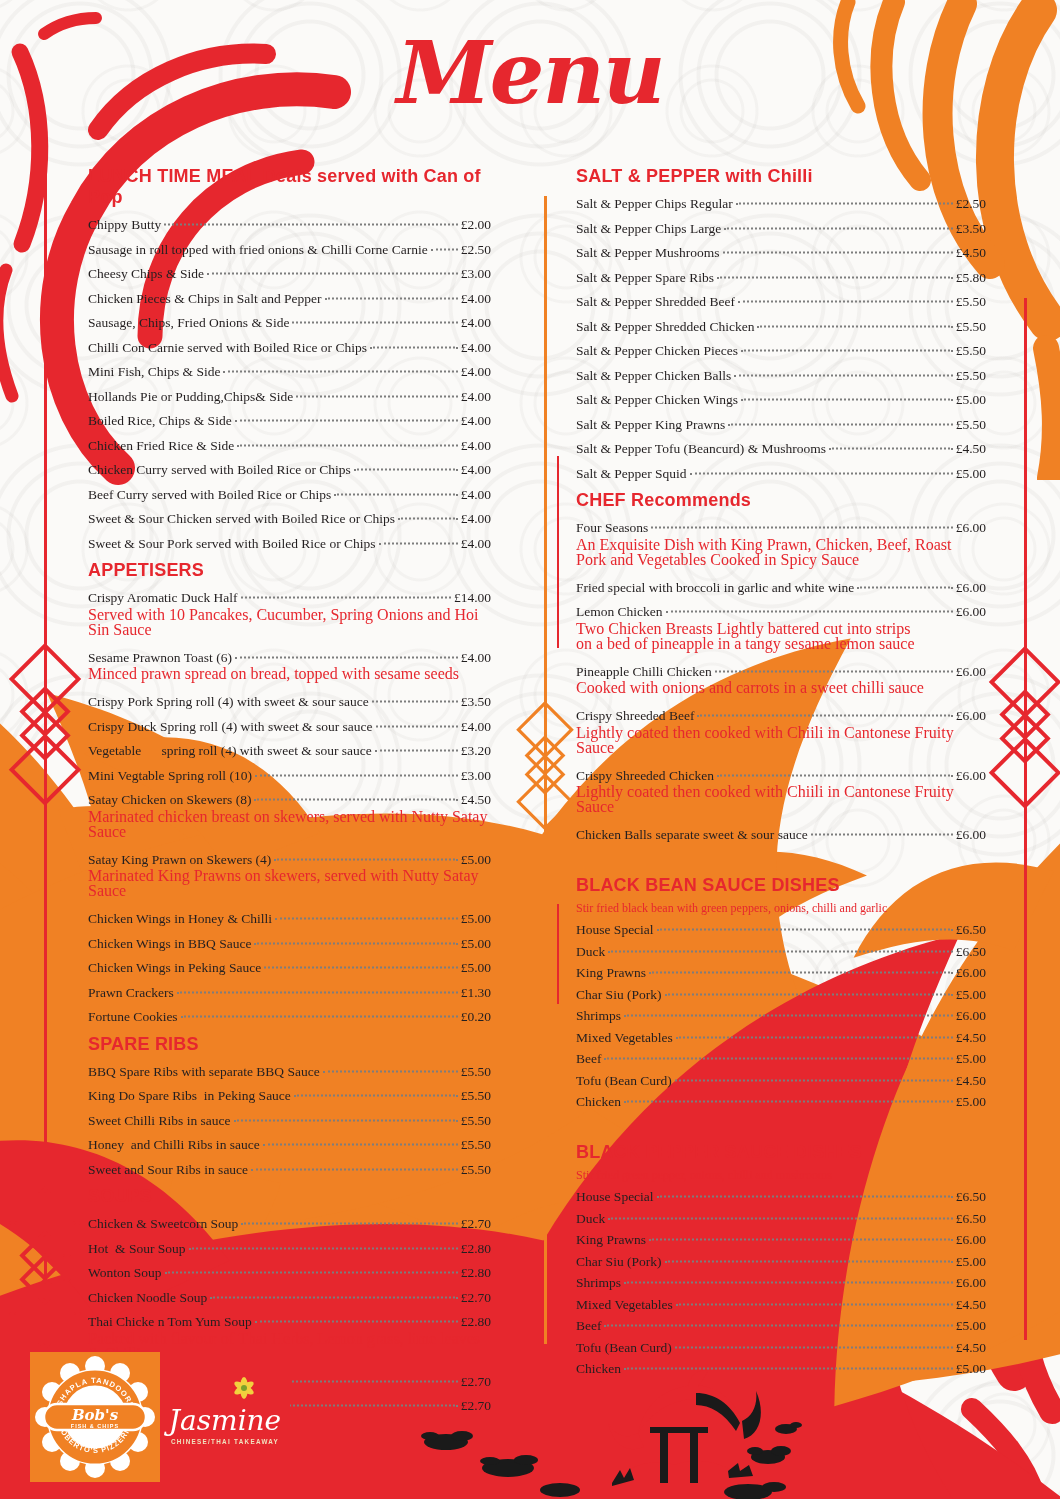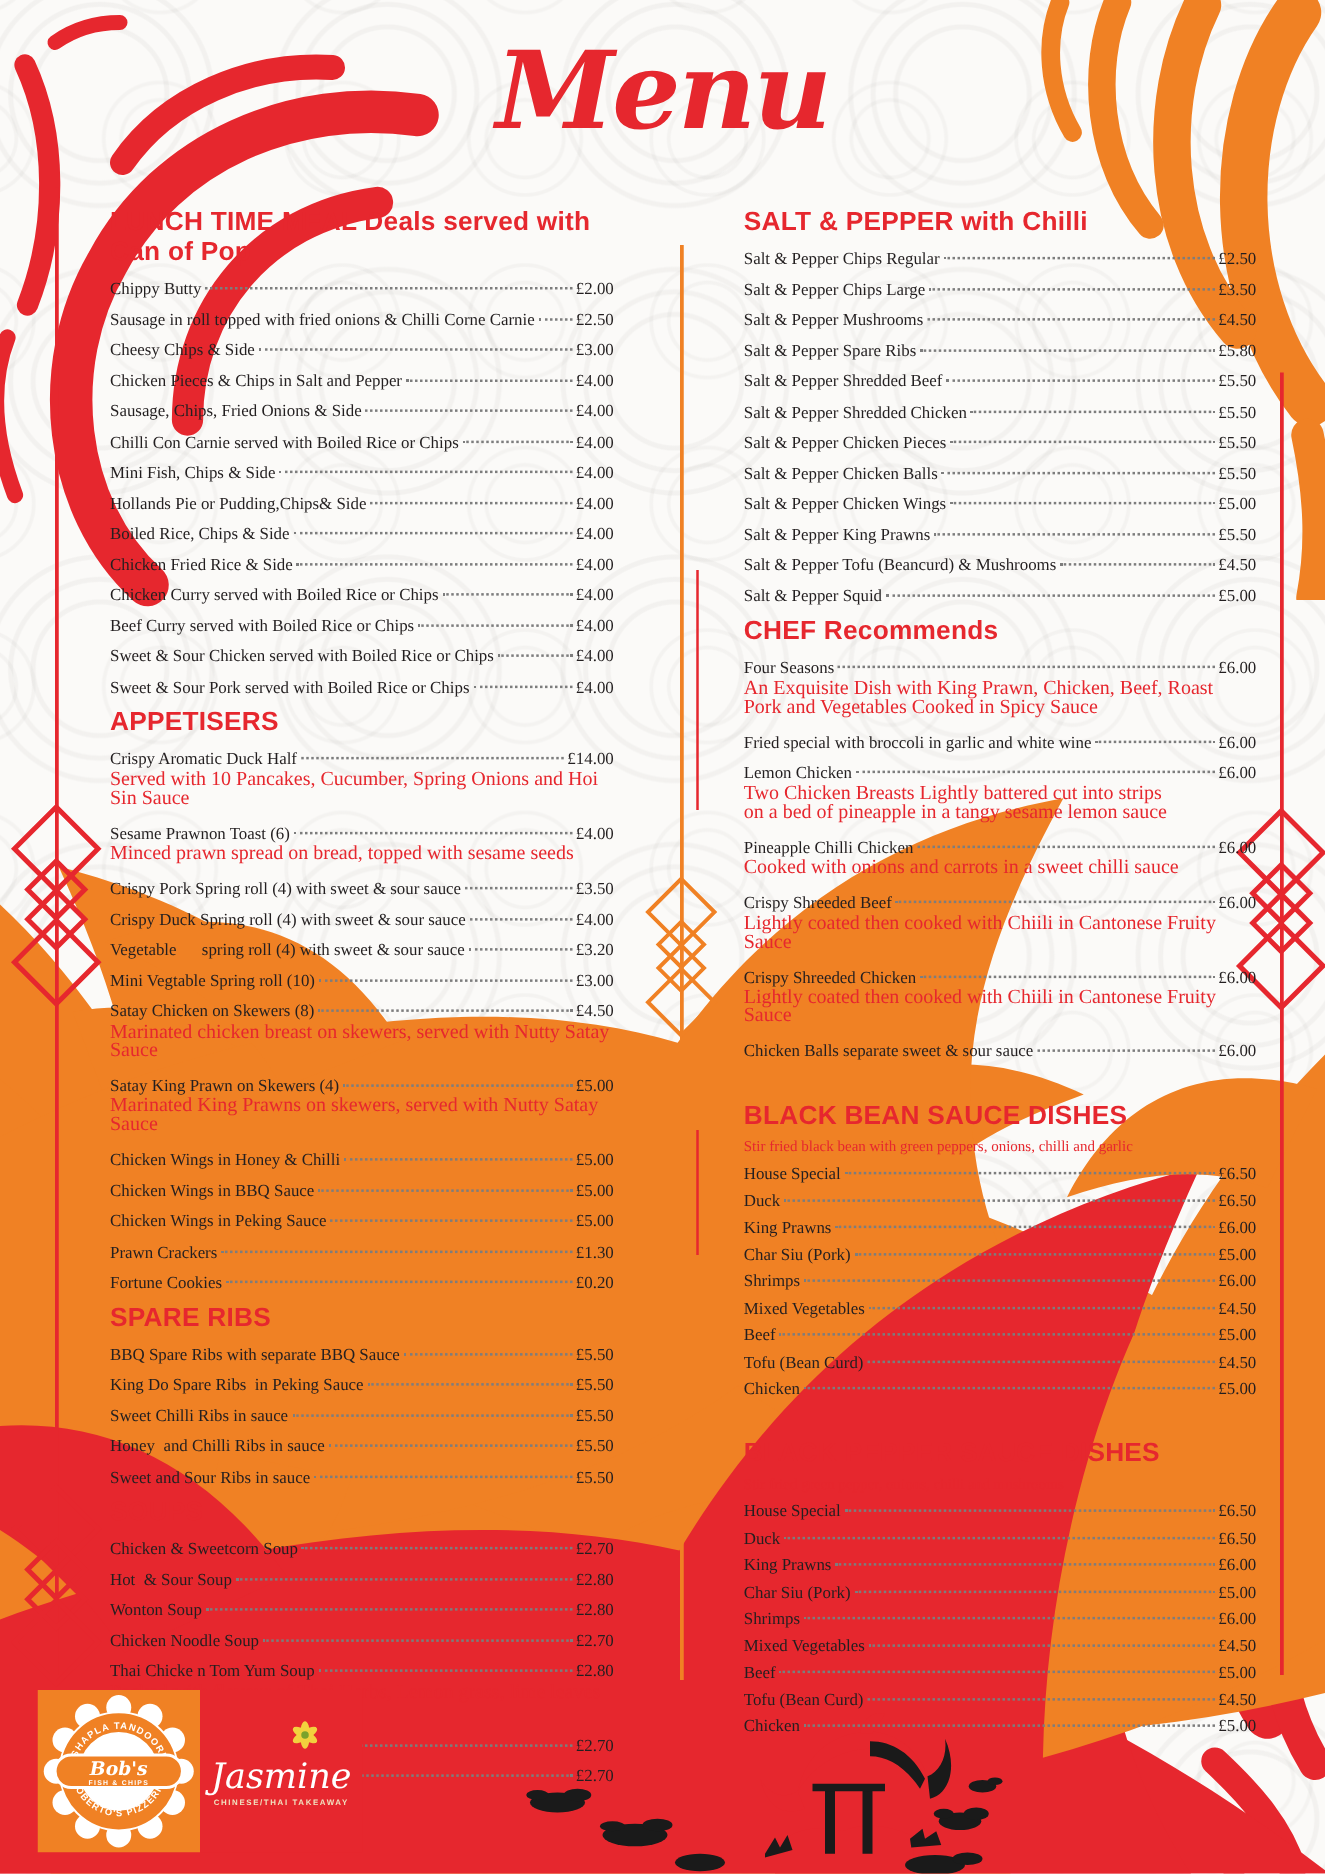--- a/index.html
+++ b/index.html
@@ -10,23 +10,23 @@
       radial-gradient(circle, rgba(110,105,100,0) 51px, rgba(110,105,100,0.06) 52px 55px, rgba(110,105,100,0) 56px, rgba(110,105,100,0) 69px, rgba(110,105,100,0.06) 70px 73px, rgba(110,105,100,0) 74px, rgba(110,105,100,0) 87px, rgba(110,105,100,0.06) 88px 91px, rgba(110,105,100,0) 92px),
       radial-gradient(circle, rgba(110,105,100,0) 29px, rgba(110,105,100,0.05) 30px 32px, rgba(110,105,100,0) 33px, rgba(110,105,100,0) 43px, rgba(110,105,100,0.05) 44px 46px, rgba(110,105,100,0) 47px);
     background-size:230px 230px,146px 146px;
     background-position:-35px -40px,55px 38px;
     font-family:"Liberation Serif",serif;padding-left:31px;}
   .menu-title{position:absolute;top:26px;left:0;right:0;text-align:center;
     font-family:"DejaVu Serif",serif;font-style:italic;font-weight:bold;
     font-size:86px;line-height:1.1;color:#e6272e;letter-spacing:-2px;}
   .col{position:absolute;top:166px;}
   #col-left{left:88px;width:403px;}
-  #col-right{left:595px;width:410px;}
+  #col-right{left:576px;width:410px;}
   .section-heading{font-family:"Liberation Sans",sans-serif;font-weight:bold;
-    color:#e6272e;font-size:21px;letter-spacing:.2px;margin:0 0 9px;}
+    color:#e6272e;font-size:18px;letter-spacing:.2px;margin:0 0 9px;}
   .menu-section{margin-top:1px;}
   .menu-section:first-child{margin-top:0;}
   #col-right .menu-section:nth-child(3),
   #col-right .menu-section:nth-child(4){margin-top:33px;}
   .section-subheading{color:#e6272e;font-size:12px;margin:-4px 0 6px;}
   .item-line{display:flex;align-items:baseline;font-size:13.5px;line-height:15px;color:#231f20;}
   .menu-item{margin-bottom:9.5px;}
   .menu-item.tight{margin-bottom:6.5px;}
   .menu-item.has-desc{margin-bottom:13px;}
   .item-name{white-space:pre-wrap;}

